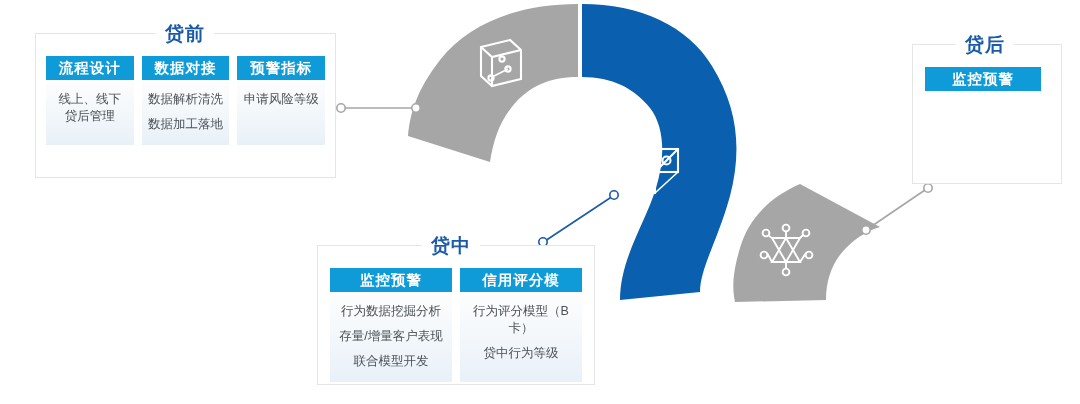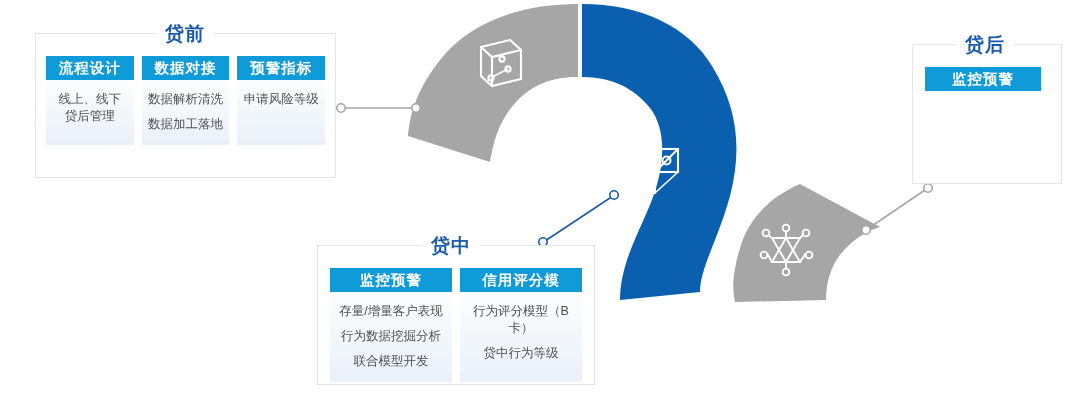--- a/index.html
+++ b/index.html
@@ -192,22 +192,22 @@
     </div>
   </div>
 
   <div class="panel" id="panel-mid">
     <div class="panel-title">贷中</div>
     <div class="cols">
 
       <div class="col">
         <div class="col-head">监控预警</div>
         <div class="col-body">
+          <div class="cell">行为数据挖掘分析</div>
           <div class="cell">存量/增量客户表现</div>
-          <div class="cell">行为数据挖掘分析</div>
           <div class="cell">联合模型开发</div>
         </div>
       </div>
 
       <div class="col">
         <div class="col-head">信用评分模</div>
         <div class="col-body">
           <div class="cell">行为评分模型（B卡）</div>
           <div class="cell">贷中行为等级</div>
         </div>

